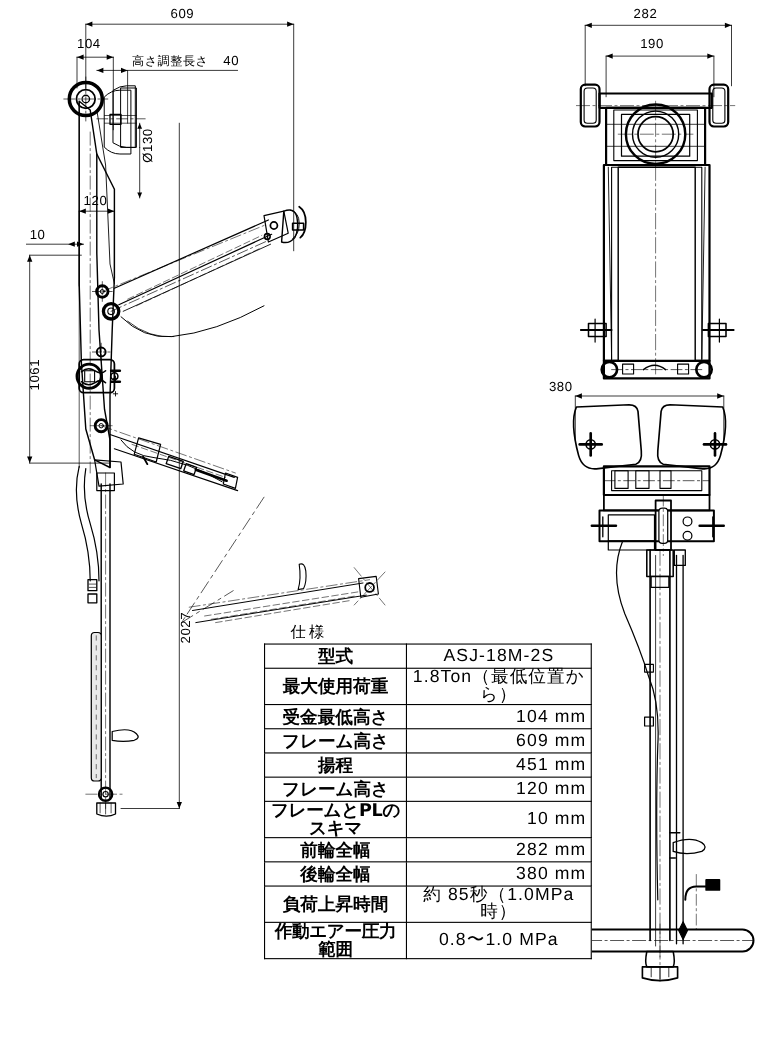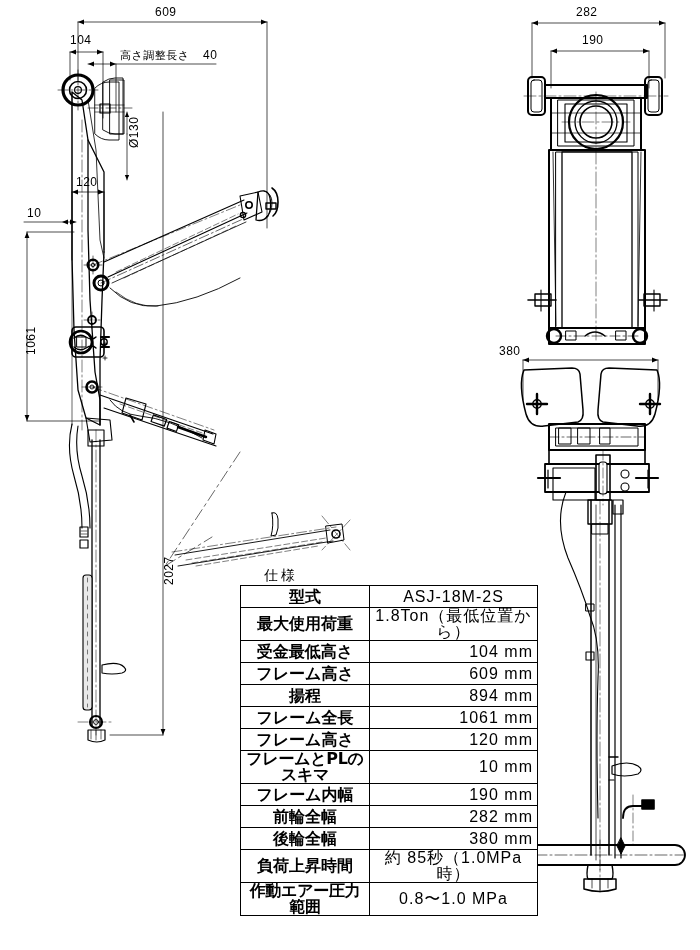--- a/index.html
+++ b/index.html
@@ -517,37 +517,29 @@
           <tr>
             <td class="k">受金最低高さ</td>
             <td class="v">104  mm</td>
           </tr>
           <tr>
             <td class="k">フレーム高さ</td>
             <td class="v">609  mm</td>
           </tr>
           <tr>
             <td class="k">揚程</td>
-            <td class="v">894  mm</td>
-          </tr>
-          <tr>
-            <td class="k">フレーム全長</td>
-            <td class="v">1061  mm</td>
+            <td class="v">451  mm</td>
           </tr>
           <tr>
             <td class="k">フレーム高さ</td>
             <td class="v">120  mm</td>
           </tr>
           <tr>
             <td class="k tiny">フレームとPLのスキマ</td>
             <td class="v">10  mm</td>
-          </tr>
-          <tr>
-            <td class="k">フレーム内幅</td>
-            <td class="v">190  mm</td>
           </tr>
           <tr>
             <td class="k">前輪全幅</td>
             <td class="v">282  mm</td>
           </tr>
           <tr>
             <td class="k">後輪全幅</td>
             <td class="v">380  mm</td>
           </tr>
           <tr>

